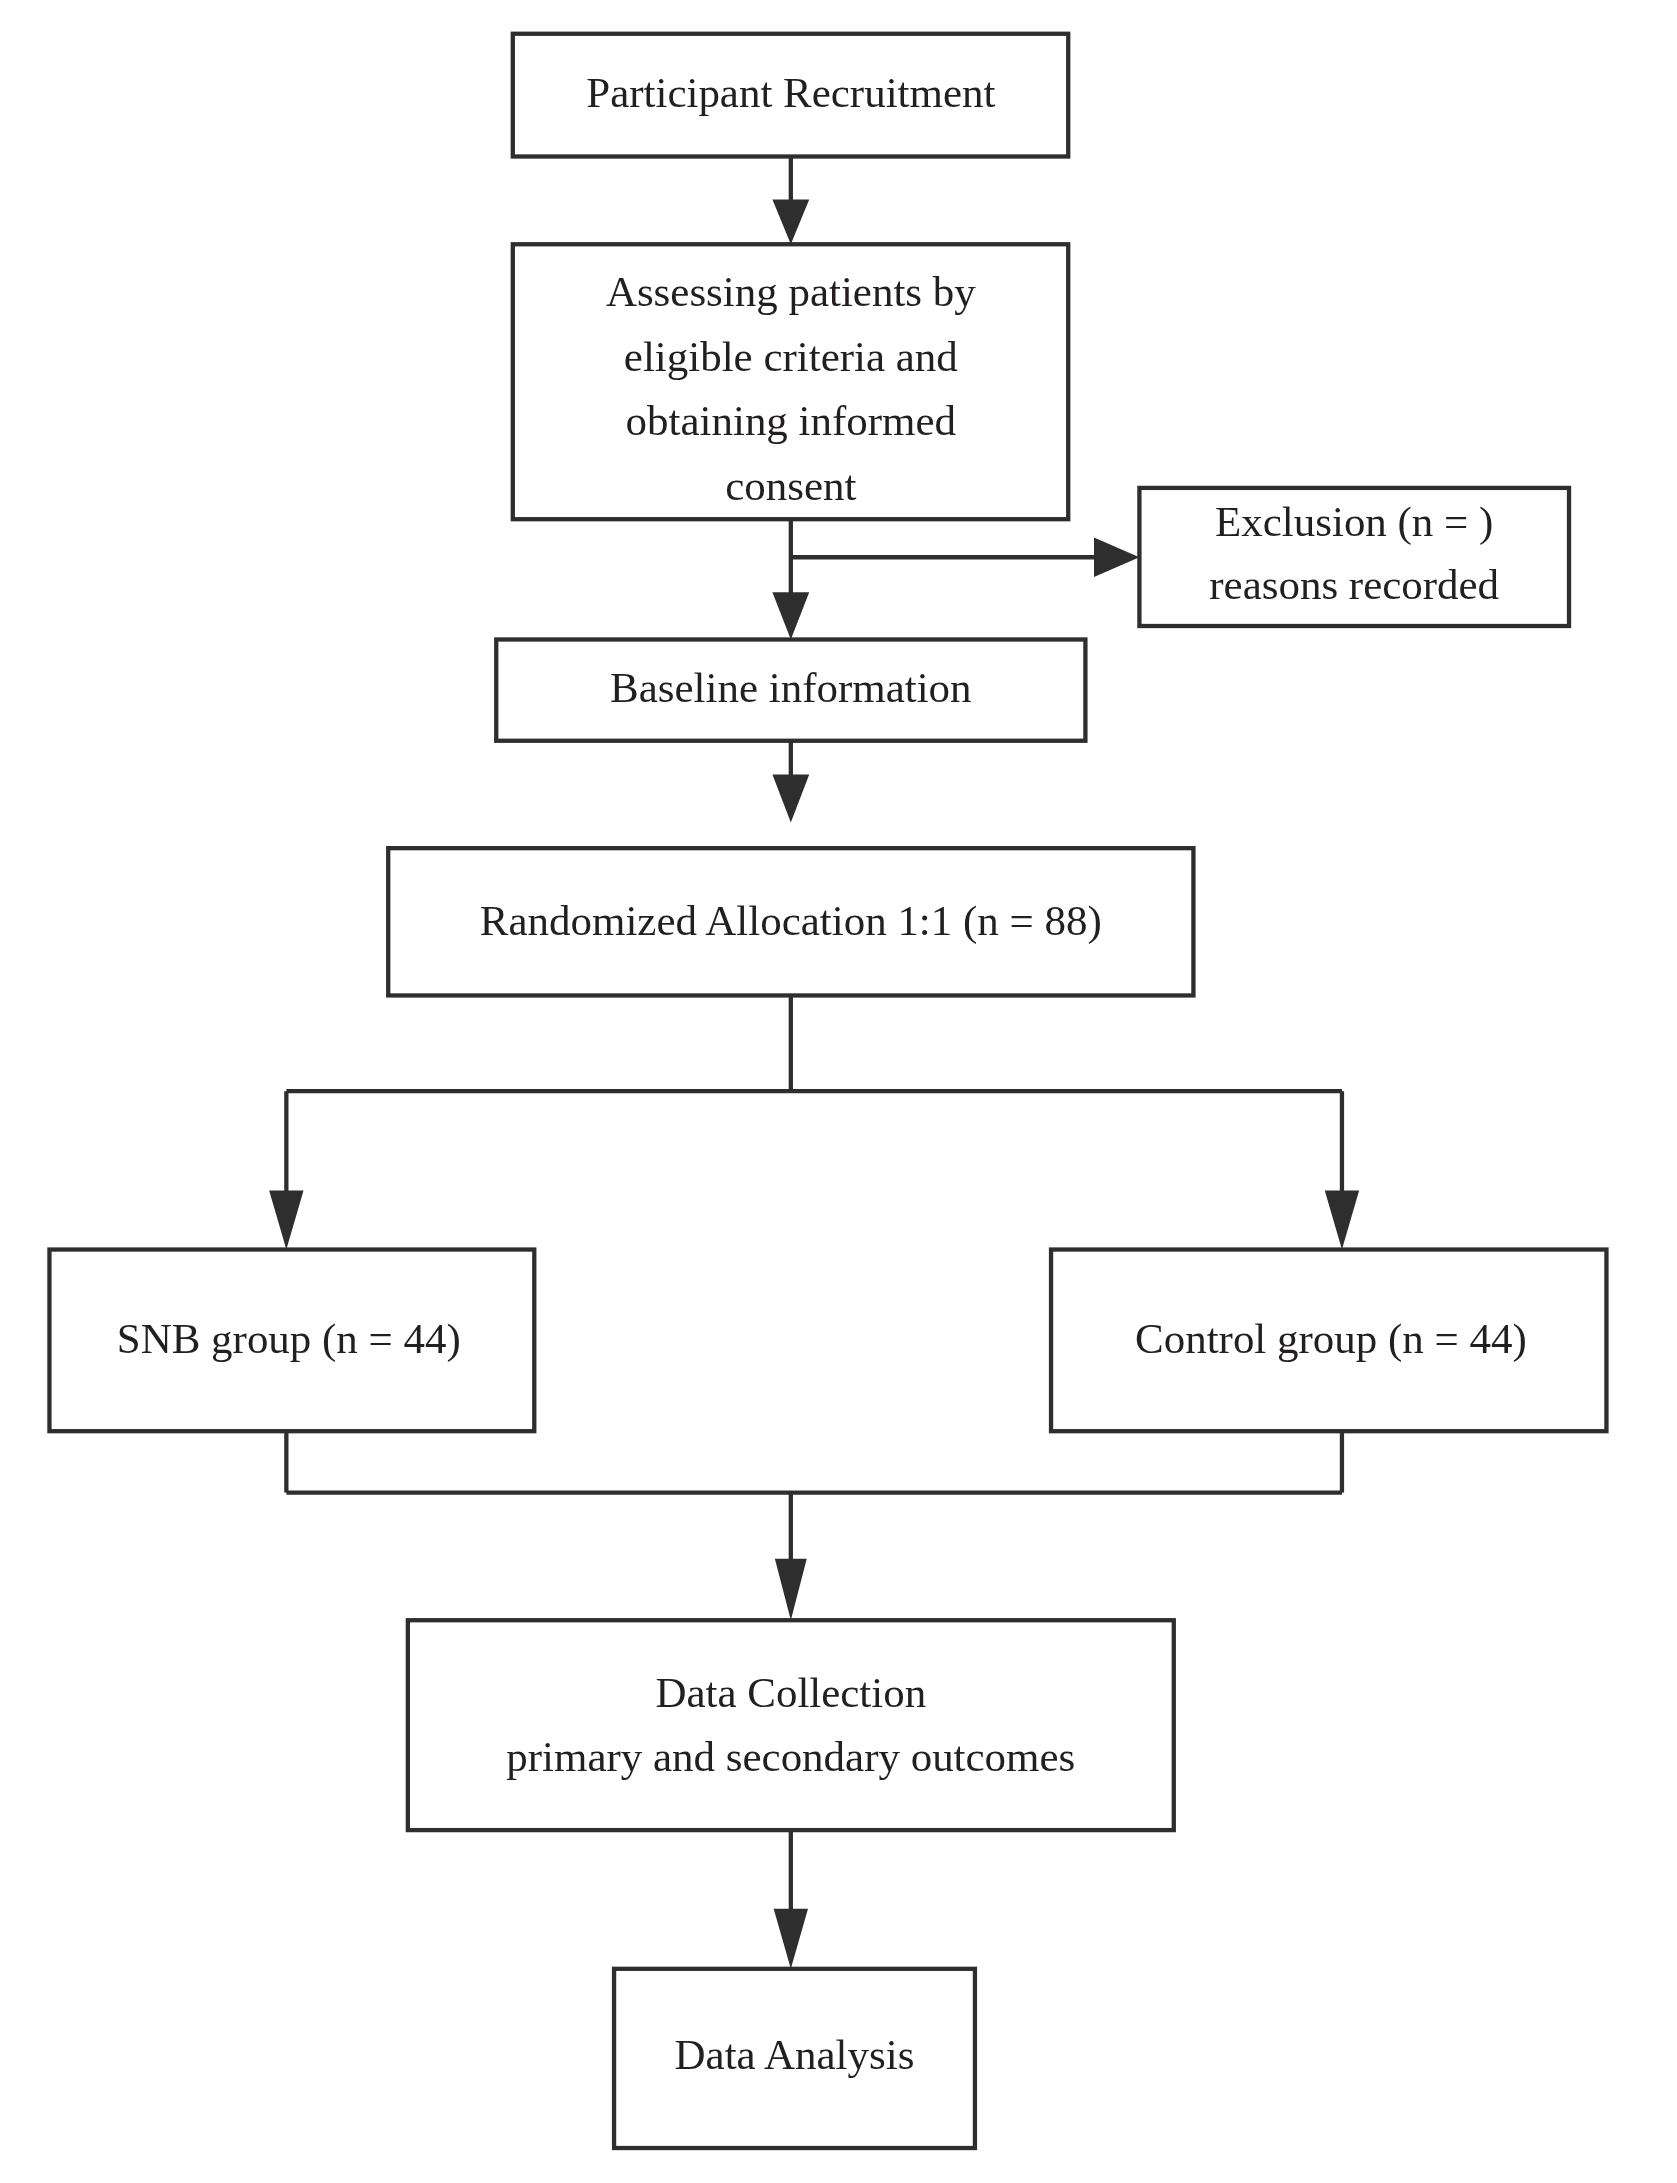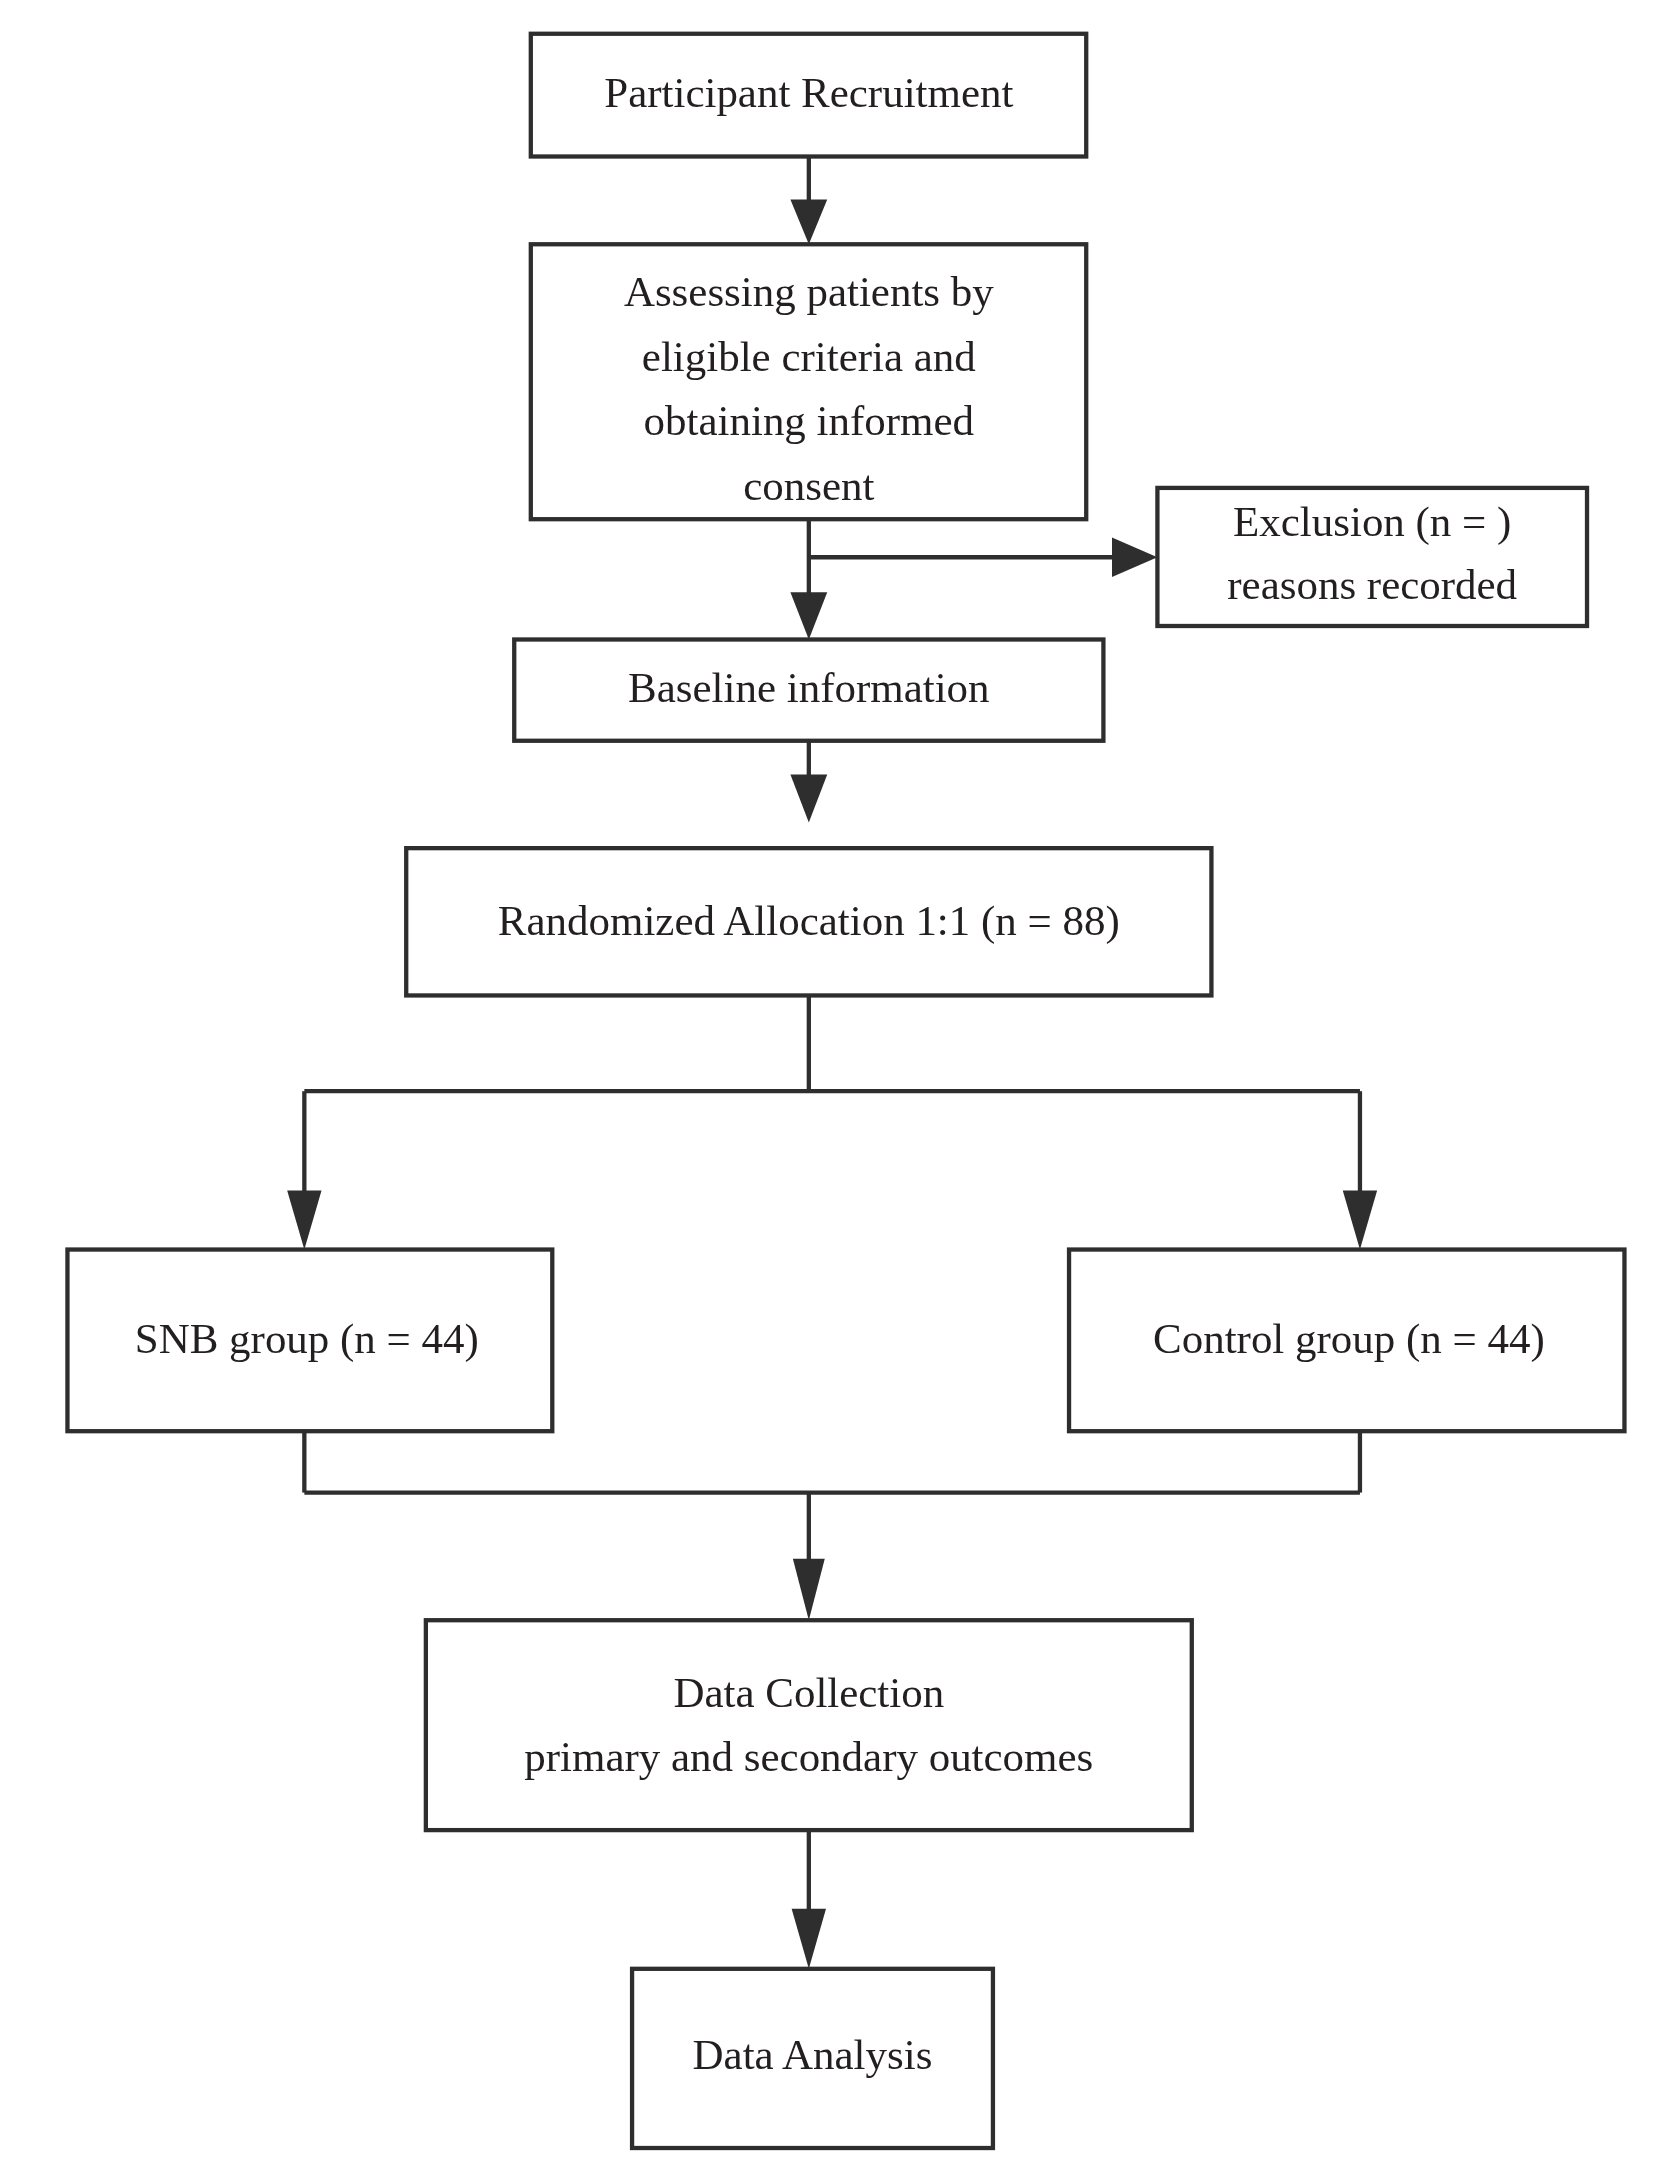--- a/index.html
+++ b/index.html
@@ -10,21 +10,20 @@
   body {
     width: 1678px;
     height: 2183px;
     font-family: "Liberation Serif", "DejaVu Serif", serif;
     overflow: hidden;
   }
   #flowchart-root {
     position: relative;
     width: 1539px;
     height: 2183px;
-    margin-left: 18px;
   }
   svg.flow-svg {
     display: block;
     width: 1678px;
     height: 2183px;
   }
   .node-box {
     fill: #ffffff;
     stroke: #2e2e2e;
     stroke-width: 7;

